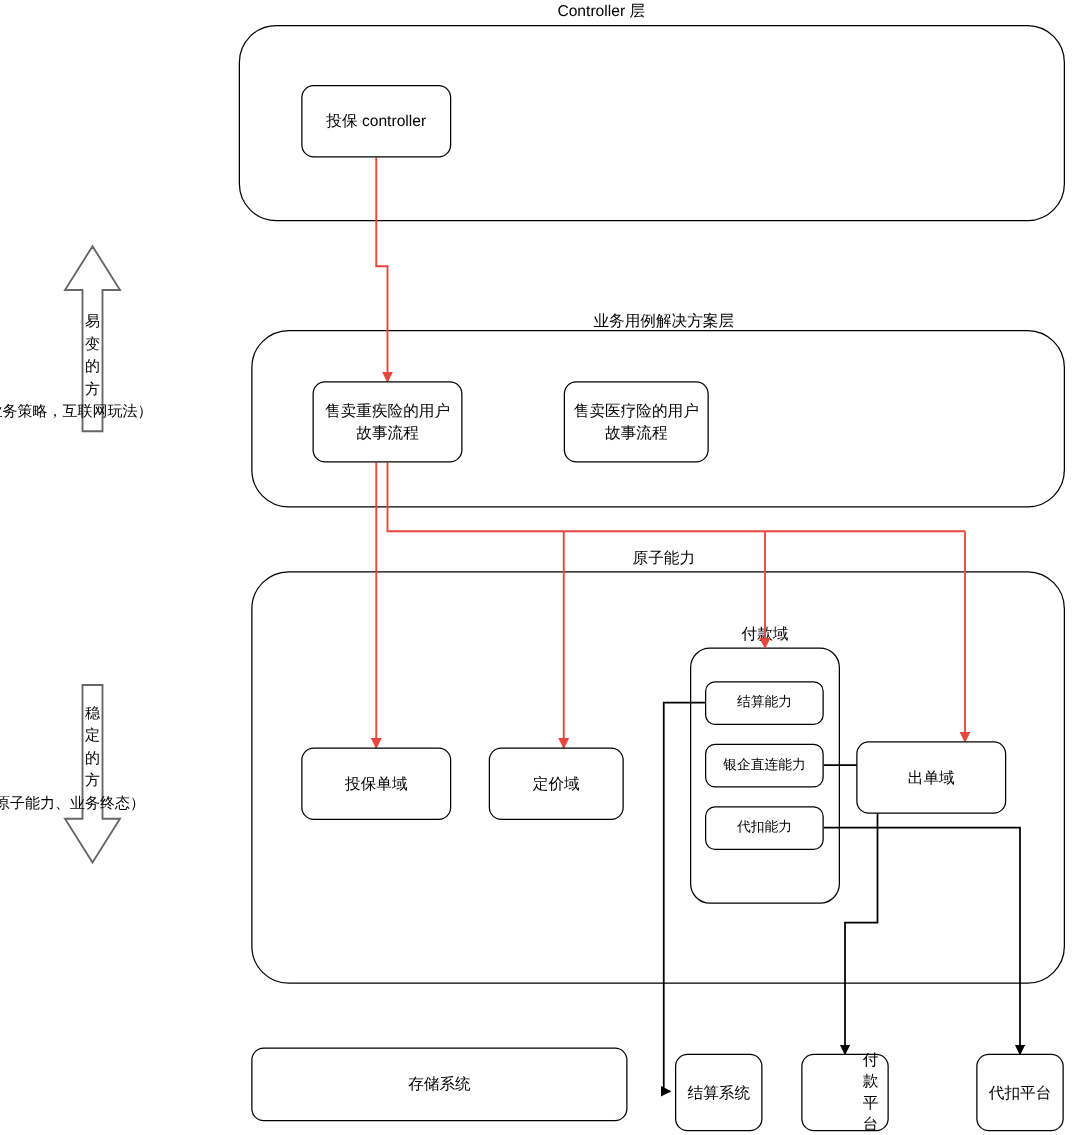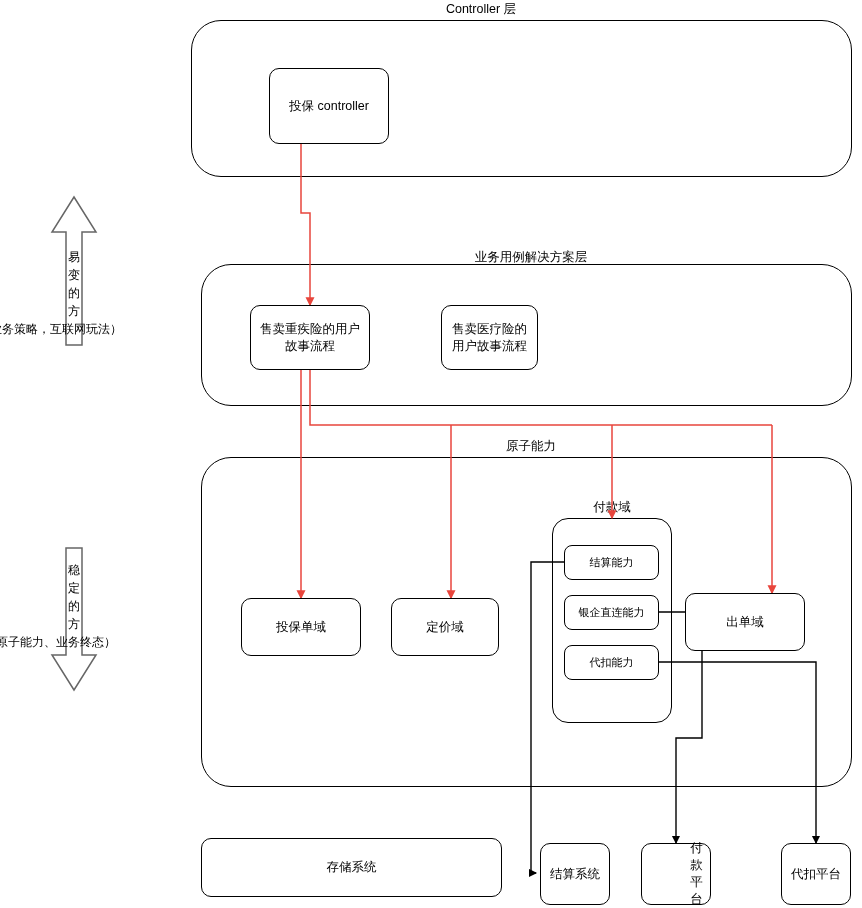--- a/index.html
+++ b/index.html
@@ -67,24 +67,24 @@
 
       <path d="M659,662 L816,662 L816,843" marker-end="url(#arrowBlack)"></path>
     </g>
 
     <g stroke="#666666" stroke-width="1.5" fill="#ffffff">
       <path d="M66,345 L66,232 L52,232 L74,197 L96,232 L82,232 L82,345 z"></path>
       <path d="M66,548 L66,655 L52,655 L74,690 L96,655 L82,655 L82,548 z"></path>
     </g>
   </svg>
 
-  <div class="node" style="left:241px;top:68px;width:120px;height:76px;margin-left:28px;">投保 controller</div>
+  <div class="node" style="left:241px;top:68px;width:120px;height:58px;">投保 controller</div>
 
   <div class="node" style="left:250px;top:305px;width:120px;height:65px;">售卖重疾险的用户故事流程</div>
-  <div class="node" style="left:441px;top:305px;width:97px;height:65px;">售卖医疗险的用户故事流程</div>
+  <div class="node" style="left:451px;top:305px;width:116px;height:65px;">售卖医疗险的用户故事流程</div>
 
   <div class="node" style="left:241px;top:598px;width:120px;height:58px;">投保单域</div>
   <div class="node" style="left:391px;top:598px;width:108px;height:58px;">定价域</div>
   <div class="node" style="left:685px;top:593px;width:120px;height:58px;">出单域</div>
 
   <div class="node small" style="left:564px;top:545px;width:95px;height:35px;">结算能力</div>
   <div class="node small" style="left:564px;top:595px;width:95px;height:35px;">银企直连能力</div>
   <div class="node small" style="left:564px;top:645px;width:95px;height:35px;">代扣能力</div>
 
   <div class="node" style="left:201px;top:838px;width:301px;height:59px;">存储系统</div>

